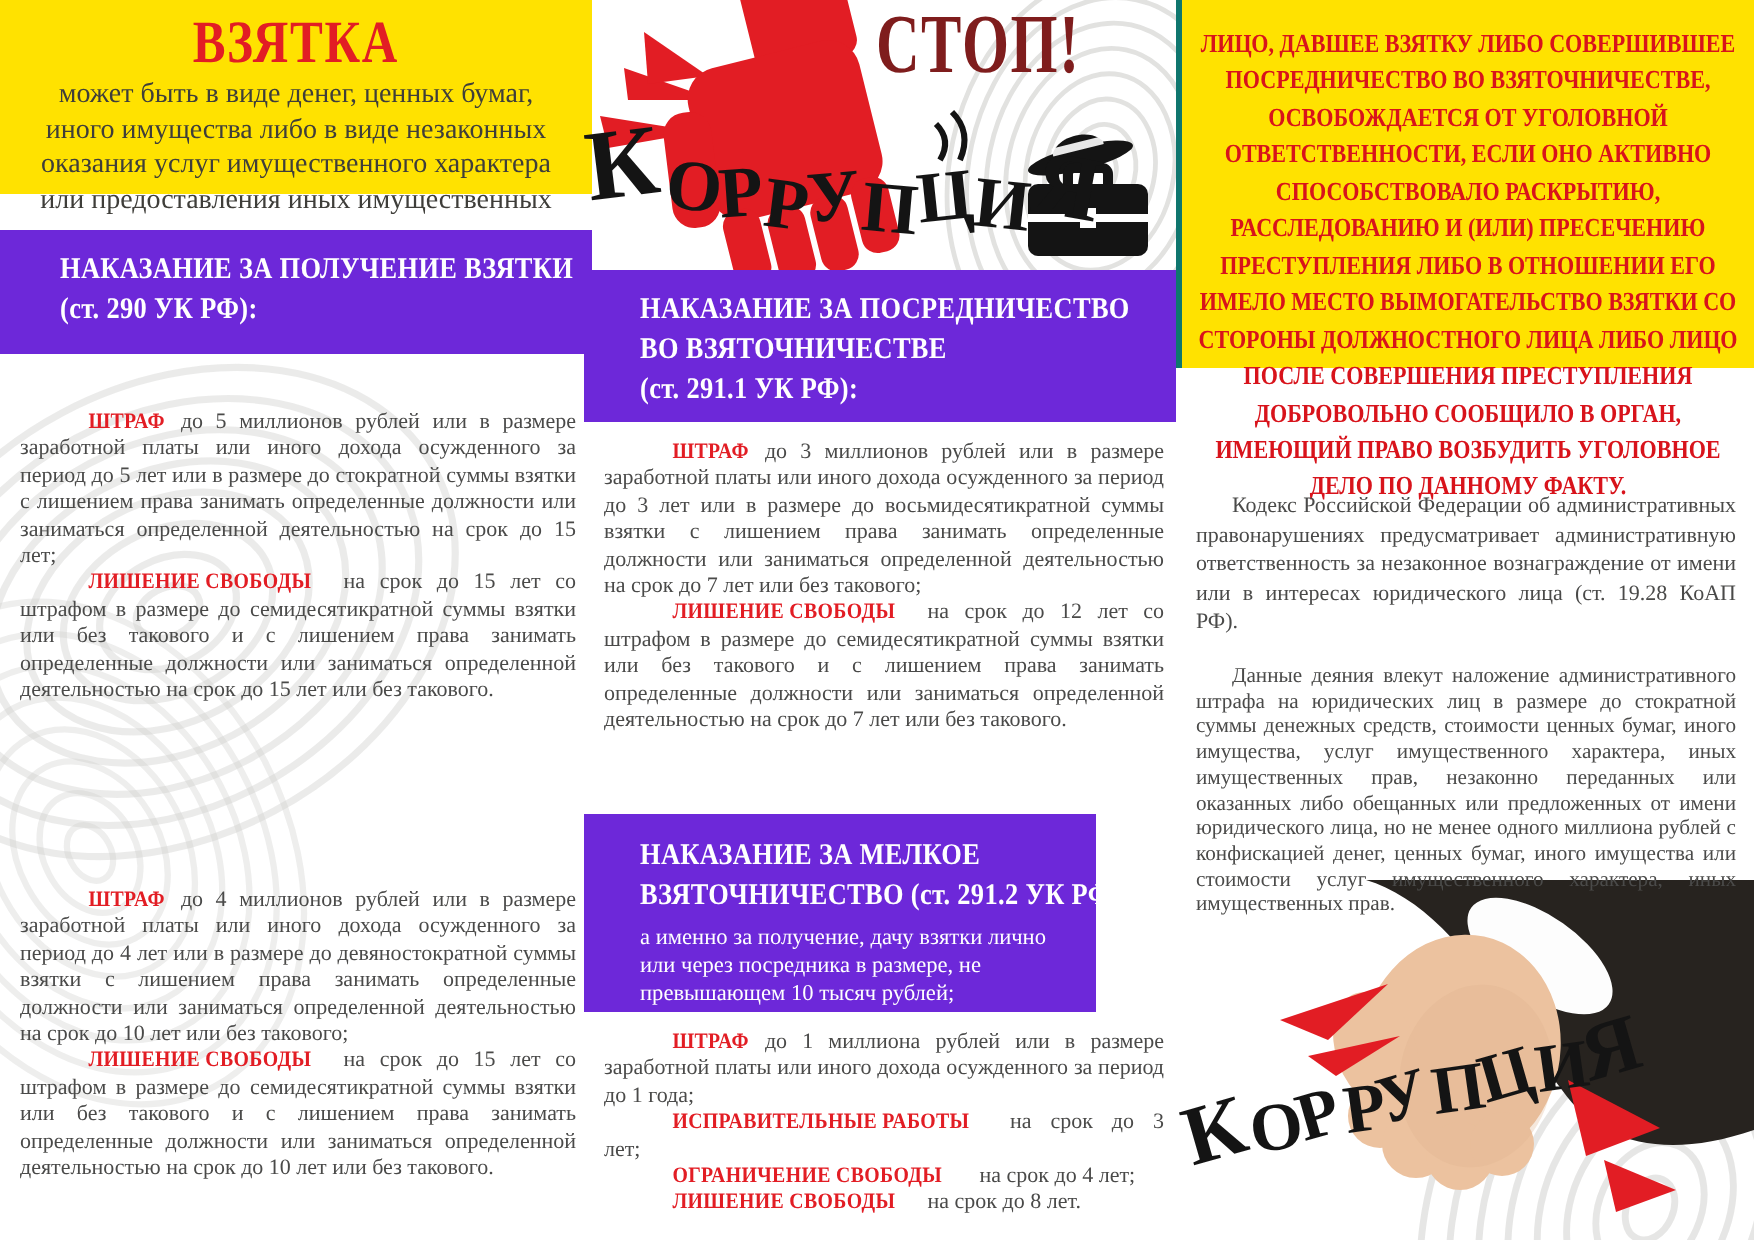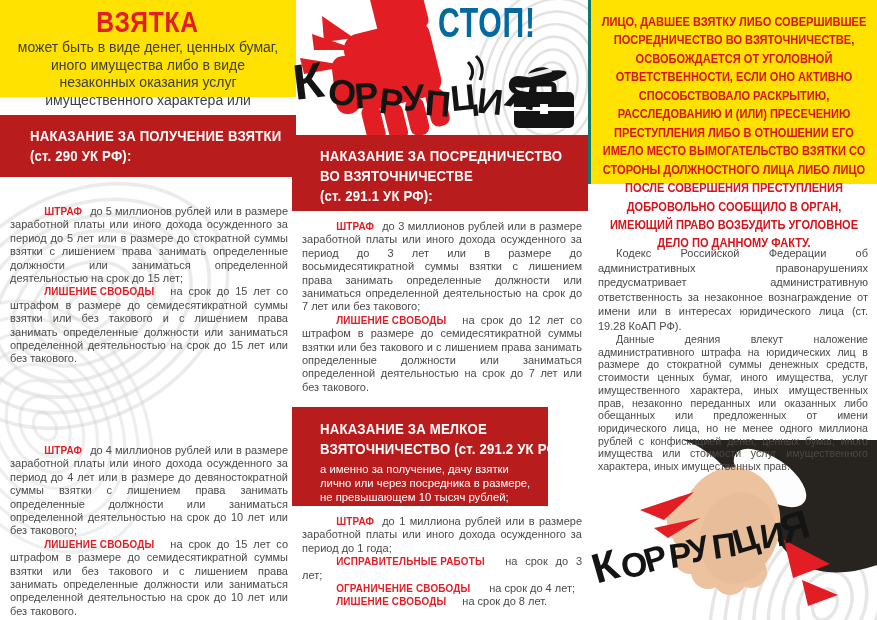--- a/index.html
+++ b/index.html
@@ -1,25 +1,25 @@
 <!DOCTYPE html>
 <html lang="ru"><head>
 <meta charset="utf-8">
 <style>
   html,body{margin:0;padding:0;background:#9a9a9a;}
   .page{position:relative;width:877px;height:620px;background:#ffffff;overflow:hidden;
-        font-family:Liberation Sans, sans-serif; margin:0 auto;}
+        font-family:Liberation Serif, serif; margin:0 auto;}
   .page *{box-sizing:border-box;}
 
   
   .fp{position:absolute;z-index:0;pointer-events:none;}
 
   
   .yellow-box{position:absolute;background:#ffe200;z-index:1;}
-  .red-banner{position:absolute;background:#b91c1c;color:#fff;z-index:2;}
+  .red-banner{position:absolute;background:#6d28d9;color:#fff;z-index:2;}
   .bh{display:block;font-weight:800;font-size:15px;line-height:1.32;letter-spacing:.2px;
       transform:scaleX(.88);transform-origin:0 50%;white-space:nowrap;}
   .body-text{position:absolute;z-index:2;color:#4a4a49;font-size:11px;line-height:1.22;
              text-align:justify;}
   .body-text p{margin:0;text-indent:18px;}
   .red-label{color:#e21d24;font-weight:800;letter-spacing:.2px;display:inline-block;
              transform:scaleX(.9);transform-origin:0 60%;margin-right:2px;}
 
   
   .intro{left:0;top:0;width:296px;height:97px;}
@@ -27,21 +27,21 @@
                font-size:30px;line-height:1;}
   .intro-title span{display:inline-block;transform:scaleX(.82);letter-spacing:1px;}
   .intro-text{margin:0;padding:0 12px;color:#3f3e3a;font-size:14px;line-height:1.26;
               text-align:center;}
   .banner-290{left:0;top:115px;width:296px;height:62px;padding:11px 0 0 30px;}
   .body-290{left:10px;top:176px;width:278px;margin-top:29px;}
   .banner-291{left:0;top:375px;width:296px;height:62px;padding:11px 0 0 30px;}
   .body-291{left:10px;top:444px;width:278px;}
 
   
-  .stop-word{position:absolute;left:438px;top:2px;z-index:3;color:#0369a1;font-weight:900;
+  .stop-word{position:absolute;left:438px;top:2px;z-index:3;color:#7f1d1d;font-weight:900;
              font-size:42px;line-height:1;}
   .stop-word span{display:inline-block;transform:scaleX(.72);transform-origin:0 0;letter-spacing:1px;}
   .art-fist{position:absolute;left:292px;top:0;z-index:2;}
   .art-case{position:absolute;left:498px;top:62px;z-index:3;}
   .corr-mid{position:absolute;left:296px;top:56px;width:300px;z-index:4;color:#141414;
             font-weight:900;font-size:36px;line-height:1;white-space:nowrap;}
   .corr-mid .ltr{display:inline-block;transform-origin:50% 100%;}
   .corr-mid .l0{font-size:50px;transform:rotate(-7deg);}
   .corr-mid .l1{transform:rotate(6deg) translateY(7px);}
   .corr-mid .l2{transform:rotate(-4deg) translateY(10px);}

